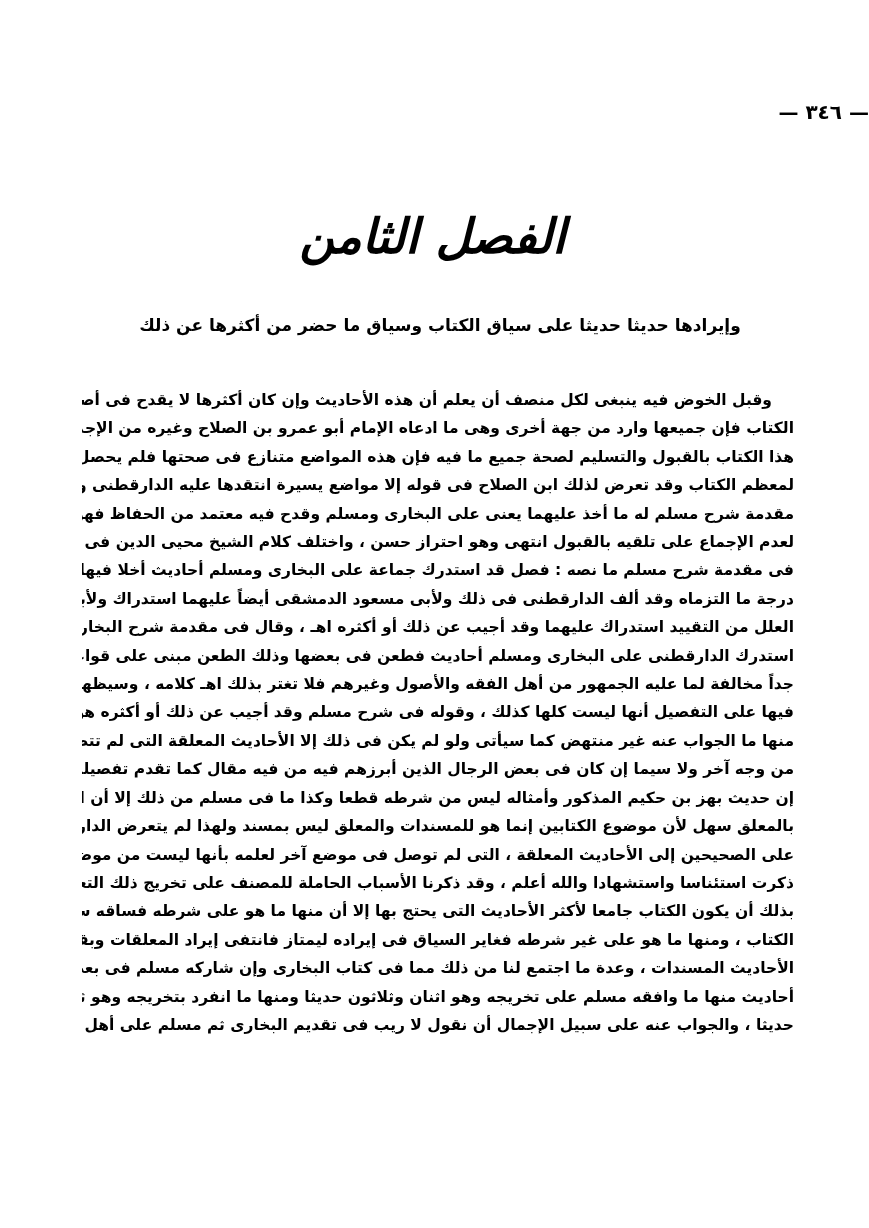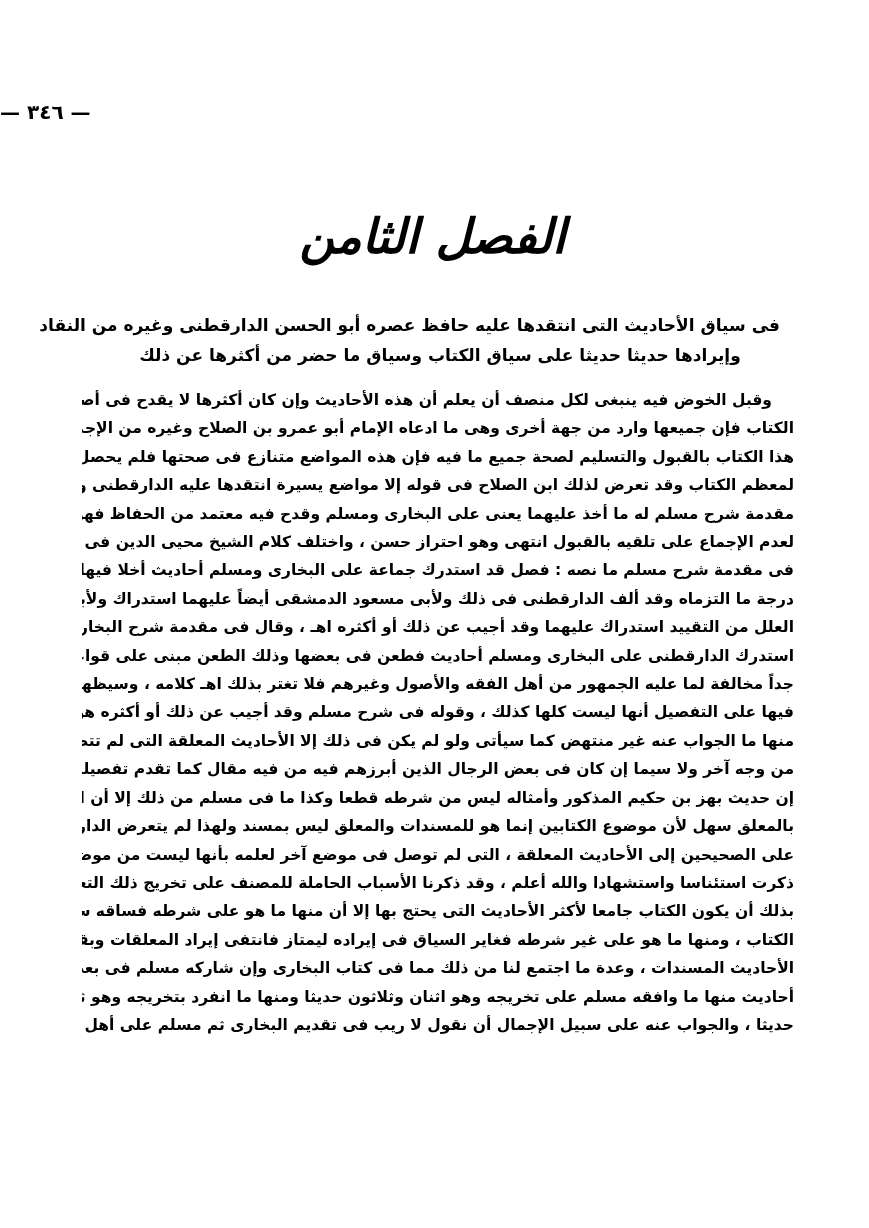--- a/index.html
+++ b/index.html
@@ -2,21 +2,21 @@
 <html><head>
 <meta charset="utf-8">
 <style>
   html, body { margin: 0; padding: 0; background: #ffffff; }
   body {
     width: 869px; height: 1228px; position: relative; overflow: hidden;
     font-family: "DejaVu Sans", sans-serif; color: #000;
   }
   .page-number {
     position: absolute; top: 100px; left: 0; width: 869px;
-    text-align: left; font-size: 20px; font-weight: bold;
+    text-align: right; font-size: 20px; font-weight: bold;
     font-family: "DejaVu Sans", sans-serif; direction: rtl; letter-spacing: 2px;
   }
   .chapter-title {
     position: absolute; top: 196px; left: 0; width: 865px;
     text-align: center; font-size: 48px; font-weight: bold; font-style: italic;
     font-family: "DejaVu Serif", serif; direction: rtl; line-height: 80px;
   }
   .subtitle {
     position: absolute; top: 310px; left: 100px; width: 680px;
     text-align: center; direction: rtl;
@@ -36,21 +36,20 @@
   .body-text .line.first { padding-right: 22px; }
 </style>
 </head>
 <body>
 
 <div class="page-number">— ٣٤٦ —</div>
 
 <div class="chapter-title">الفصل الثامن</div>
 
 <div class="subtitle">
-  <div>فى سياق الأحاديث التى انتقدها عليه حافظ عصره أبو الحسن الدارقطنى وغيره من النقاد</div>
   <div>وإيرادها حديثا حديثا على سياق الكتاب وسياق ما حضر من أكثرها عن ذلك</div>
 </div>
 
 <div class="body-text">
   <span class="line first">وقبل الخوض فيه ينبغى لكل منصف أن يعلم أن هذه الأحاديث وإن كان أكثرها لا يقدح فى أصل موضوع</span>
   <span class="line">الكتاب فإن جميعها وارد من جهة أخرى وهى ما ادعاه الإمام أبو عمرو بن الصلاح وغيره من الإجماع على تلقى</span>
   <span class="line">هذا الكتاب بالقبول والتسليم لصحة جميع ما فيه فإن هذه المواضع متنازع فى صحتها فلم يحصل لها من التلقى ما حصل</span>
   <span class="line">لمعظم الكتاب وقد تعرض لذلك ابن الصلاح فى قوله إلا مواضع يسيرة انتقدها عليه الدارقطنى وغيره وقال فى</span>
   <span class="line">مقدمة شرح مسلم له ما أخذ عليهما يعنى على البخارى ومسلم وقدح فيه معتمد من الحفاظ فهو مستثنى مما ذكرناه</span>
   <span class="line">لعدم الإجماع على تلقيه بالقبول انتهى وهو احتراز حسن ، واختلف كلام الشيخ محيى الدين فى هذه المواضع فقال</span>

